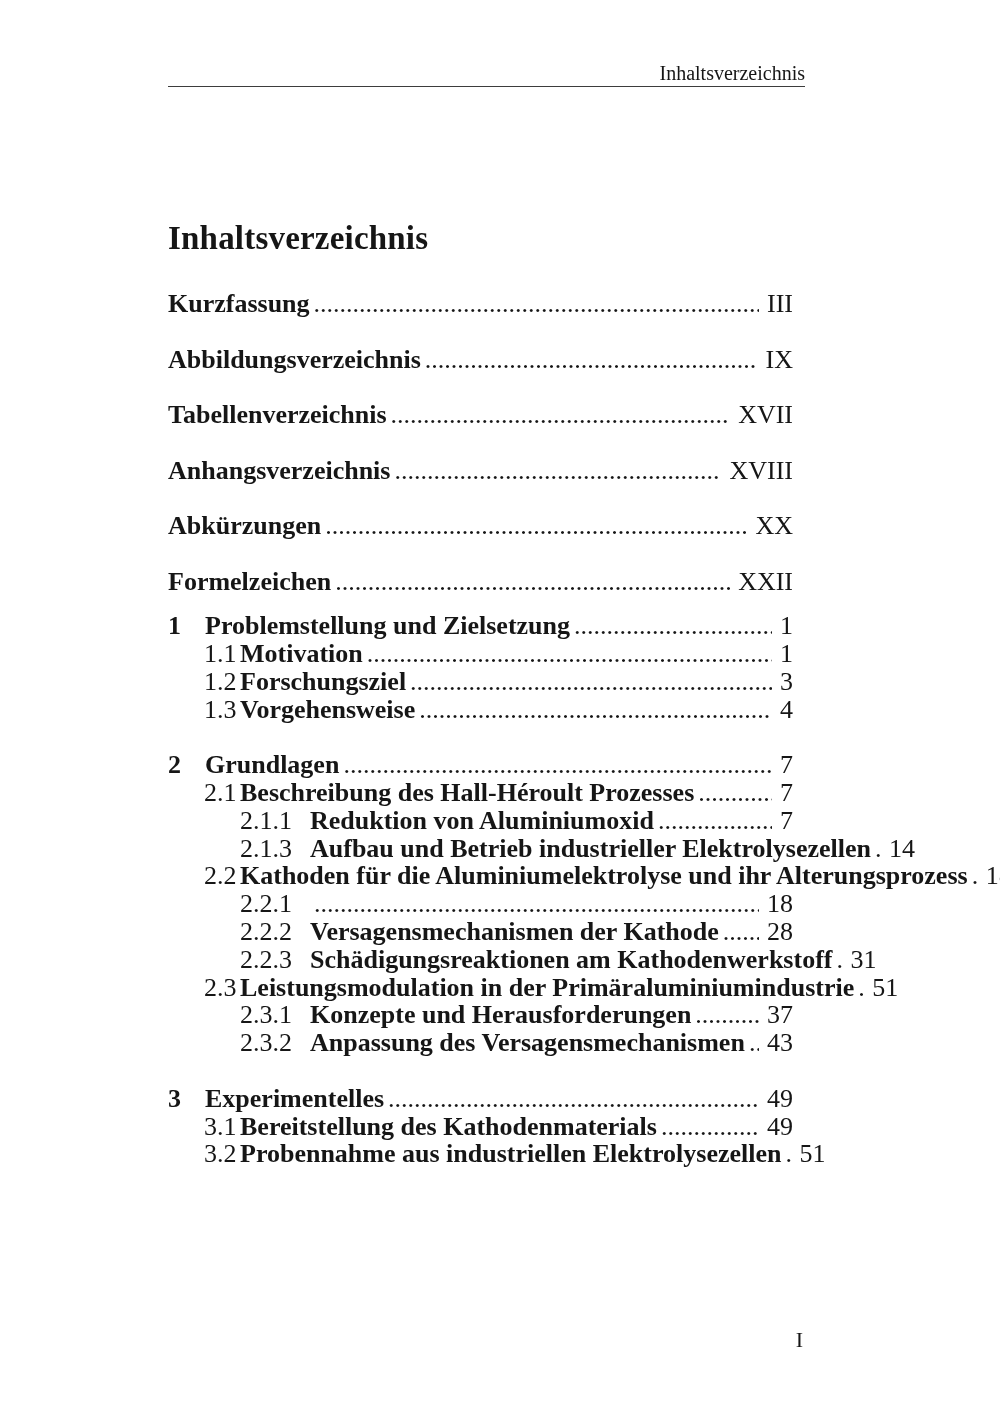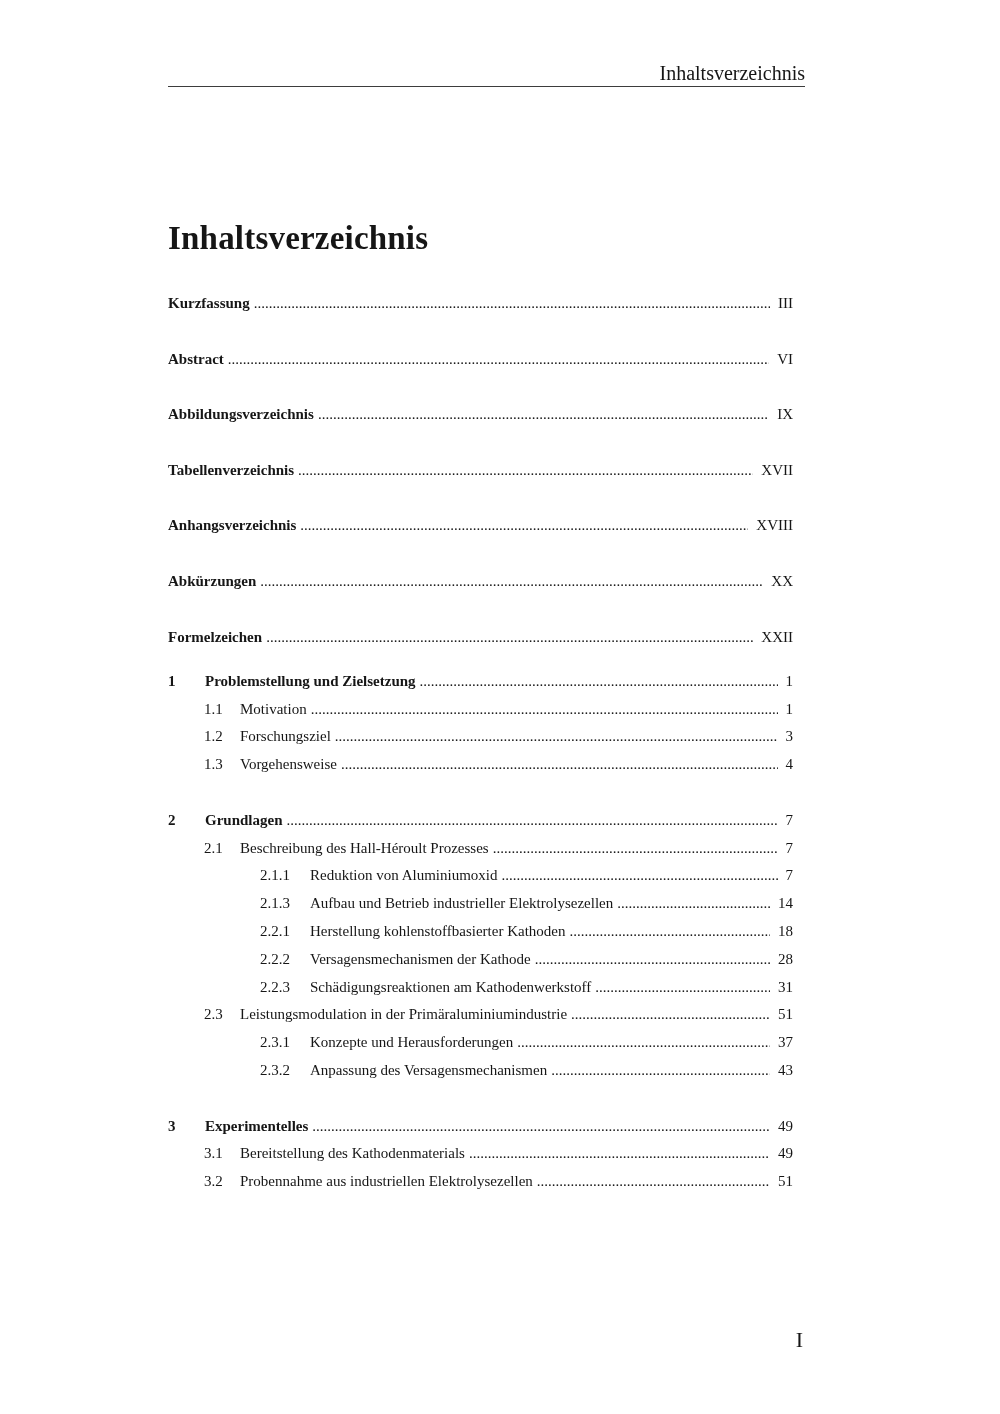--- a/index.html
+++ b/index.html
@@ -35,27 +35,27 @@
 
   
   .toc{
     margin:34px 116px 0 168px;
     display:flex;
     flex-direction:column;
   }
   .toc-row{
     display:flex;
     align-items:baseline;
-    font-size:15px;
+    font-size:26px;
     line-height:27.8px;
     font-weight:400;
     padding-right:12px;
   }
   .toc-row .num{flex:0 0 auto;white-space:nowrap;}
-  .toc-row .label{flex:0 1 auto;white-space:nowrap;}
+  .toc-row .label{flex:0 1 auto;white-space:nowrap;font-weight:bold;}
   .toc-row .dots{
     flex:1 1 0;
     min-width:6px;
     overflow:hidden;
     white-space:nowrap;
     margin-left:4px;
   }
   .toc-row .dots::after{
     content:"................................................................................................................................................................";
   }
@@ -67,21 +67,21 @@
   .toc-row.chapter.first{margin-top:0;}
 
   .toc-row.front .label,
   .toc-row.chapter .num,
   .toc-row.chapter .label{font-weight:700;}
 
   .toc-row.chapter .num{width:37px;}
   .toc-row.section{margin-left:36px;}
   .toc-row.section .num{width:36px;}
   .toc-row.subsection{margin-left:72px;}
-  .toc-row.subsection .num{width:70px;text-align:center;}
+  .toc-row.subsection .num{width:70px;}
 
   
   .page-footer{
     position:absolute;
     top:1326px;
     right:118px;
     font-size:22px;
     line-height:27.8px;
   }
 </style>
@@ -96,25 +96,20 @@
 
   <h1 class="doc-title">Inhaltsverzeichnis</h1>
 
   <nav class="toc" id="toc">
       <div class="toc-row front">
         <span class="label">Kurzfassung</span>
         <span class="dots"></span>
         <span class="pagenum">III</span>
       </div>
       <div class="toc-row front">
-        <span class="label">Abstract</span>
-        <span class="dots"></span>
-        <span class="pagenum">VI</span>
-      </div>
-      <div class="toc-row front">
         <span class="label">Abbildungsverzeichnis</span>
         <span class="dots"></span>
         <span class="pagenum">IX</span>
       </div>
       <div class="toc-row front">
         <span class="label">Tabellenverzeichnis</span>
         <span class="dots"></span>
         <span class="pagenum">XVII</span>
       </div>
       <div class="toc-row front">
@@ -173,23 +168,28 @@
         <span class="label">Reduktion von Aluminiumoxid</span>
         <span class="dots"></span>
         <span class="pagenum">7</span>
       </div>
       <div class="toc-row subsection">
         <span class="num">2.1.3</span>
         <span class="label">Aufbau und Betrieb industrieller Elektrolysezellen</span>
         <span class="dots"></span>
         <span class="pagenum">14</span>
       </div>
+      <div class="toc-row section">
+        <span class="num">2.2</span>
+        <span class="label">Kathoden für die Aluminiumelektrolyse und ihr Alterungsprozess</span>
+        <span class="dots"></span>
+        <span class="pagenum">18</span>
+      </div>
       <div class="toc-row subsection">
         <span class="num">2.2.1</span>
-        <span class="label">Herstellung kohlenstoffbasierter Kathoden</span>
         <span class="dots"></span>
         <span class="pagenum">18</span>
       </div>
       <div class="toc-row subsection">
         <span class="num">2.2.2</span>
         <span class="label">Versagensmechanismen der Kathode</span>
         <span class="dots"></span>
         <span class="pagenum">28</span>
       </div>
       <div class="toc-row subsection">

